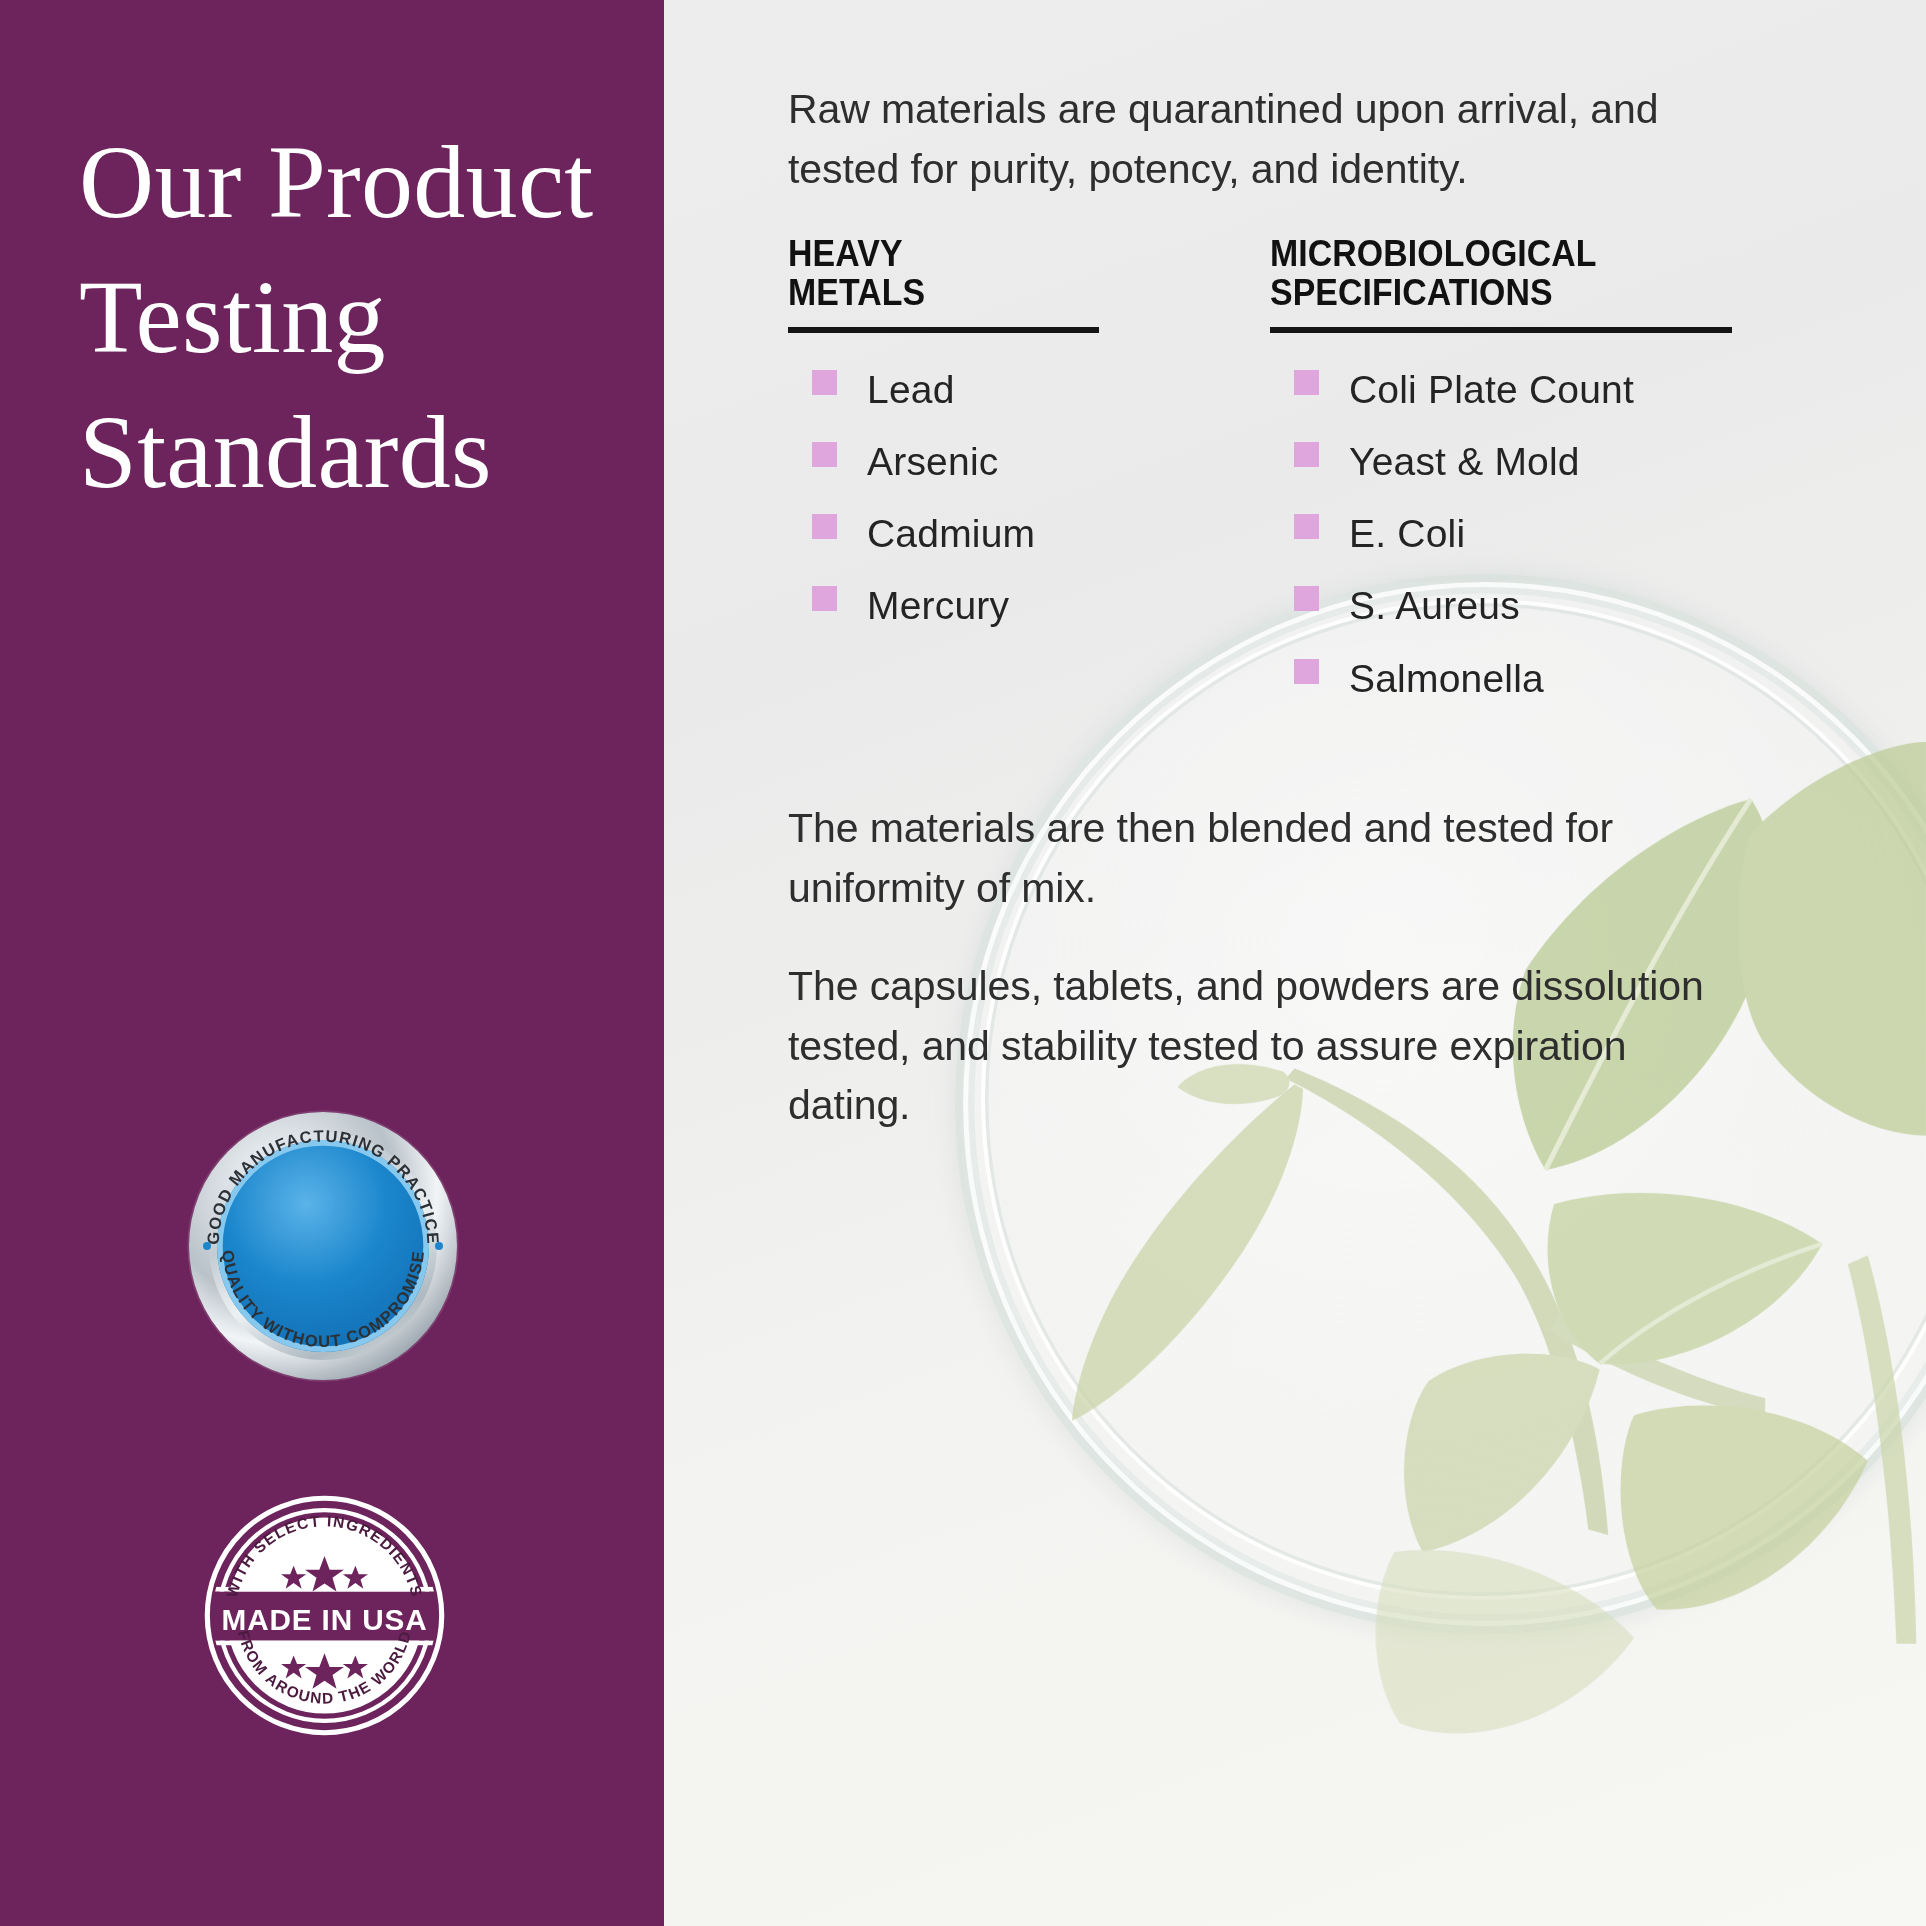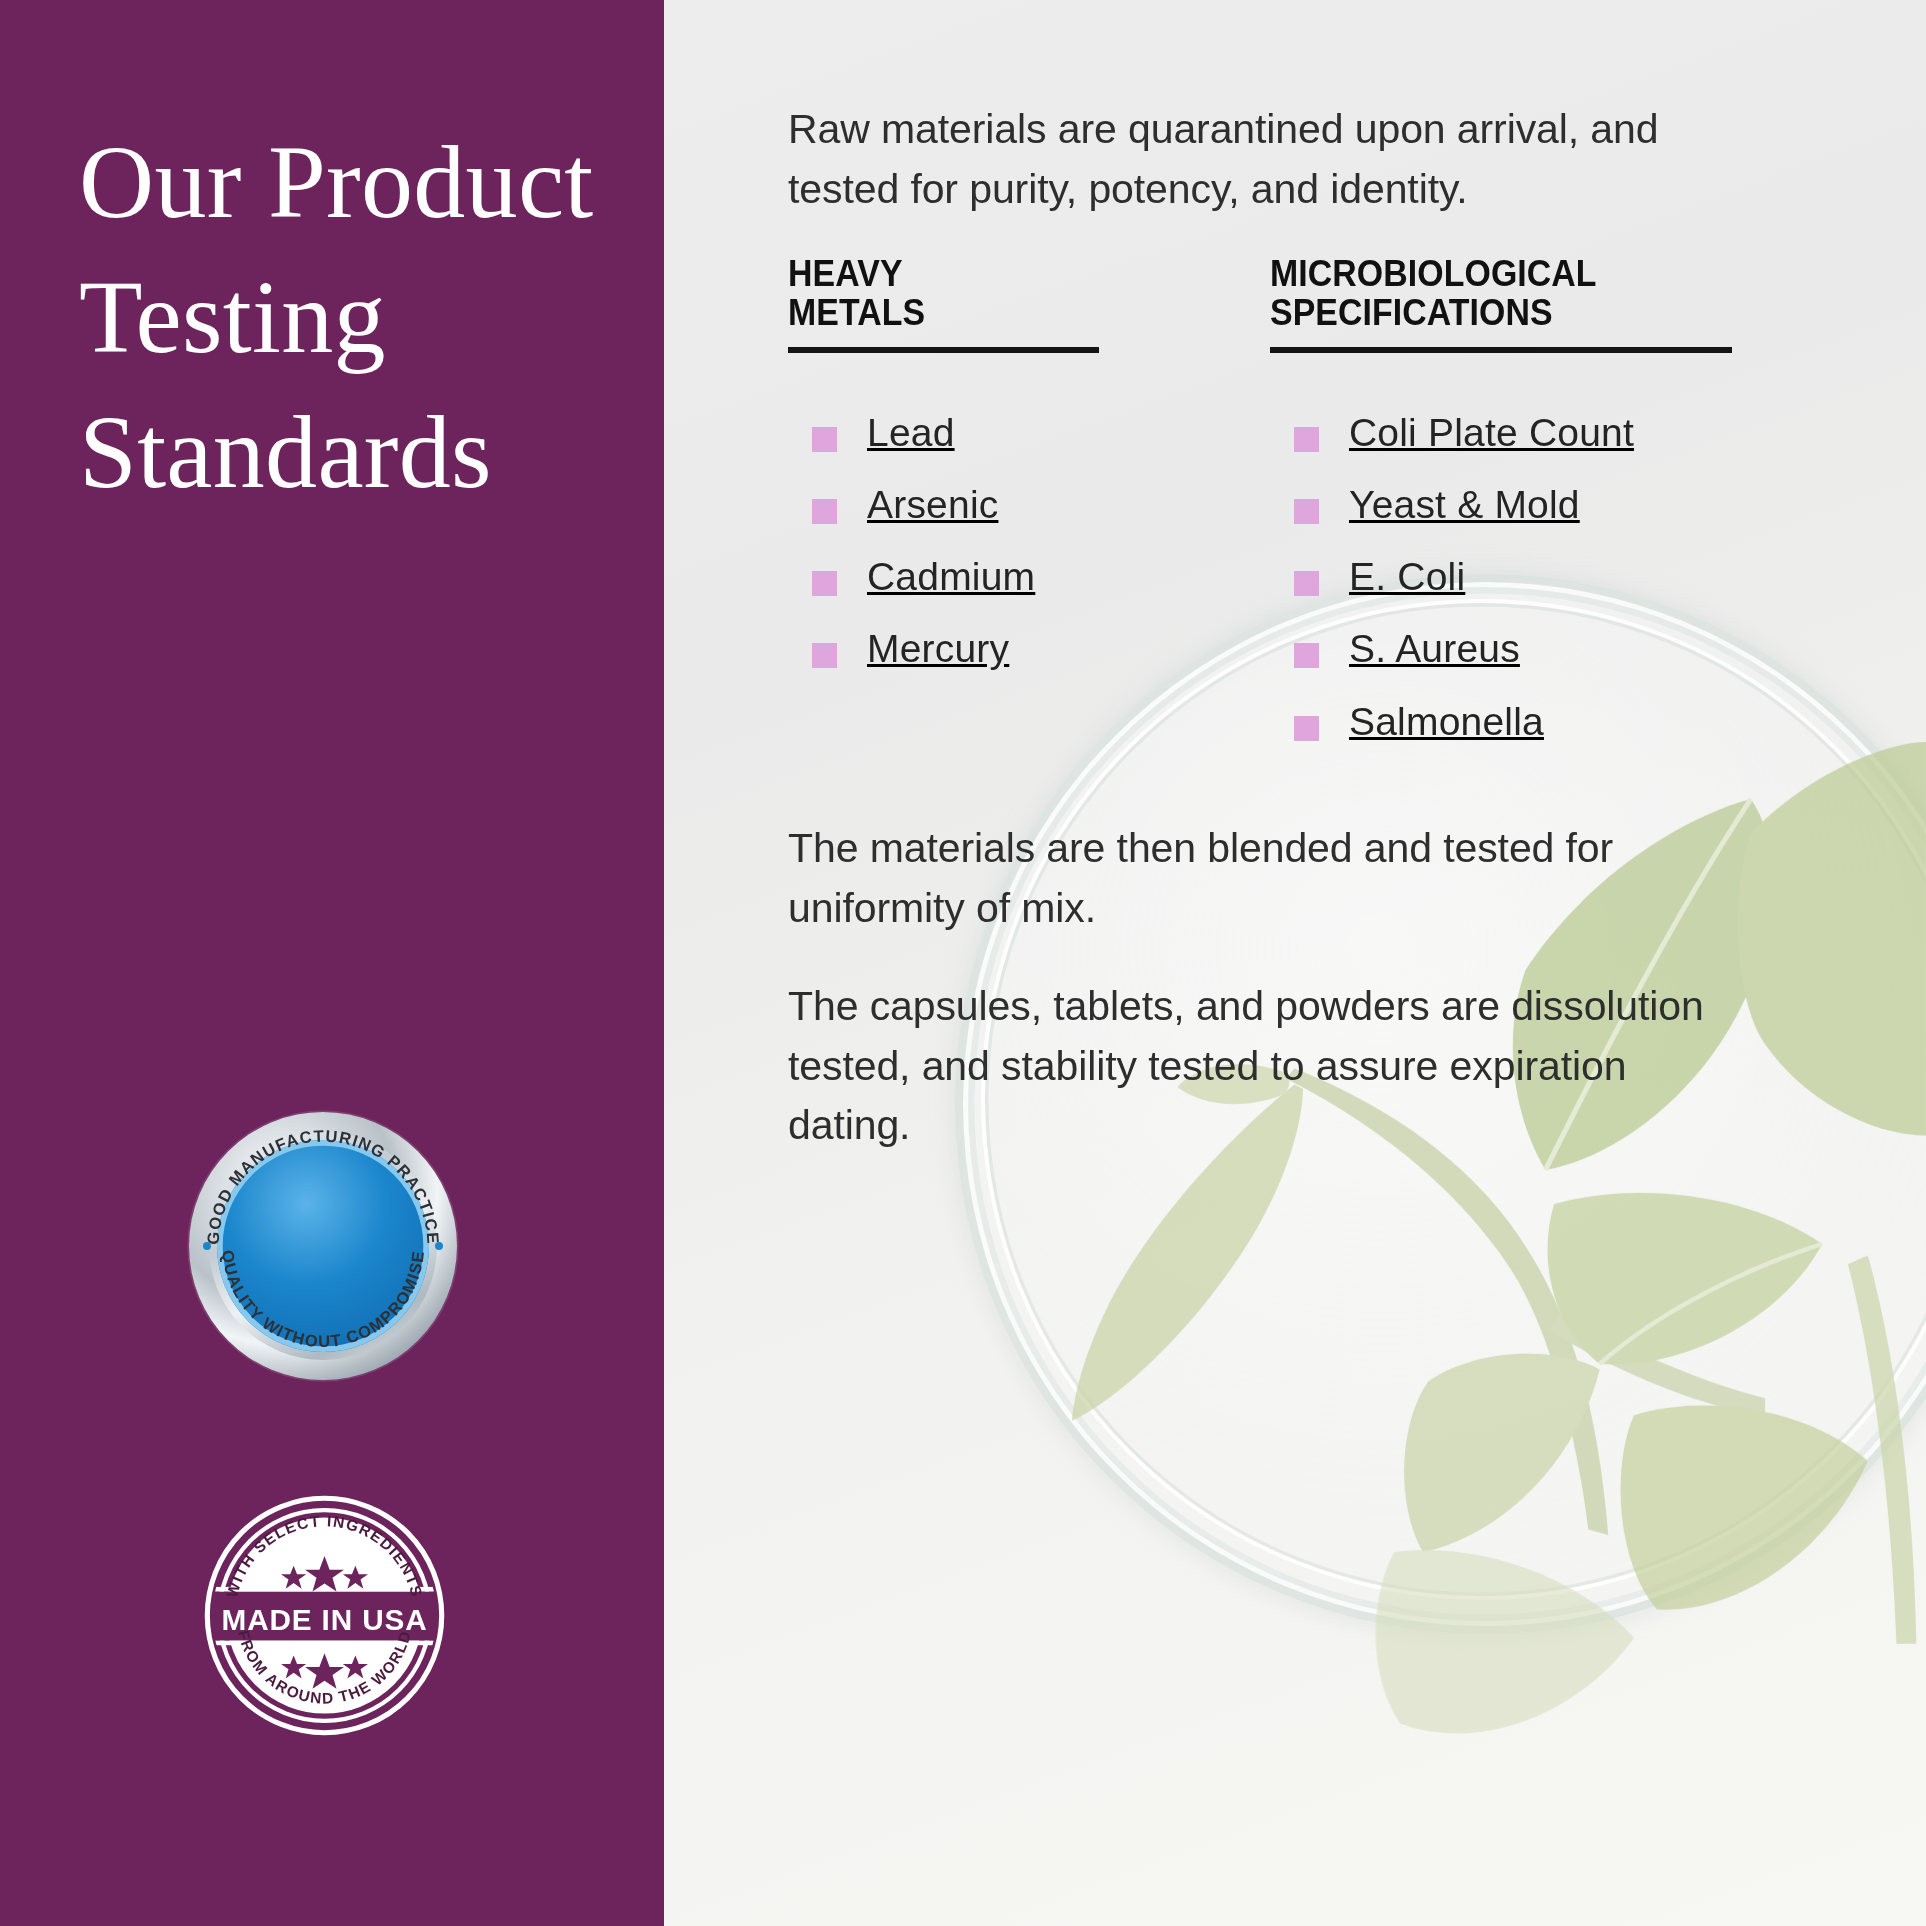--- a/index.html
+++ b/index.html
@@ -127,21 +127,21 @@
     border:4px solid rgba(255,255,255,0.85);
     box-shadow:inset 0 0 0 3.4px rgba(203,214,211,0.38);
   }
   .leaves{
     position:absolute;left:0;top:0;width:100%;height:100%;
     pointer-events:none;
   }
   .rp-content{
     position:relative;
     z-index:5;
-    padding:100px 0 0 124px;
+    padding:80px 0 0 124px;
     width:1022px;
   }
   .para{
     color:#2e2e2e;
     font-size:41px;
     line-height:1.46;
     margin:0 0 35px 0;
     font-weight:400;
     letter-spacing:-0.1px;
     max-width:947px;
@@ -165,24 +165,23 @@
   .col-rule{
     height:5.1px;background:#151515;
     margin-top:15px;
   }
   .col-1 .col-rule{width:311px;}
   .col-2 .col-rule{width:462px;}
   ul.items{
     list-style:none;margin:37px 0 0 0;padding:0;
   }
   ul.items li{
-    display:flex;align-items:flex-end;
+    display:flex;align-items:flex-start;
     margin-bottom:10.3px;
     height:62px;
-    text-decoration:underline;
   }
   .bul{
     width:25px;height:25px;
     background:#dfa6de;
     flex:0 0 25px;
     margin-right:30px;
     margin-left:24px;
   }
   .itxt{
     font-size:39px;

